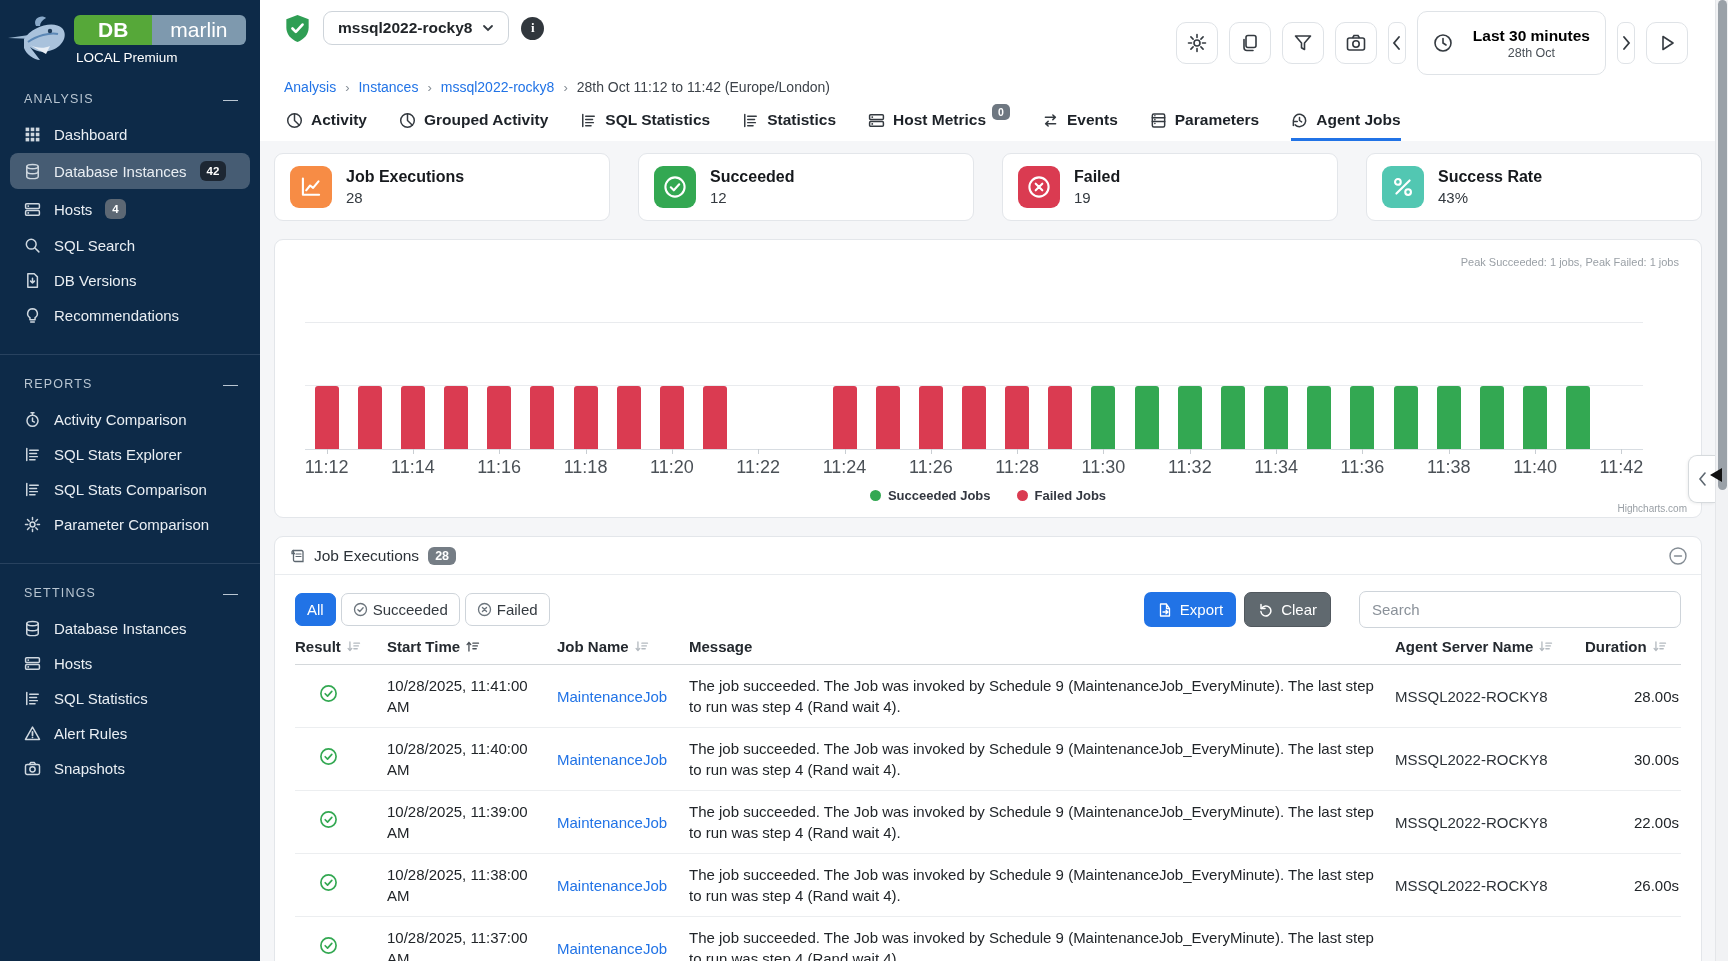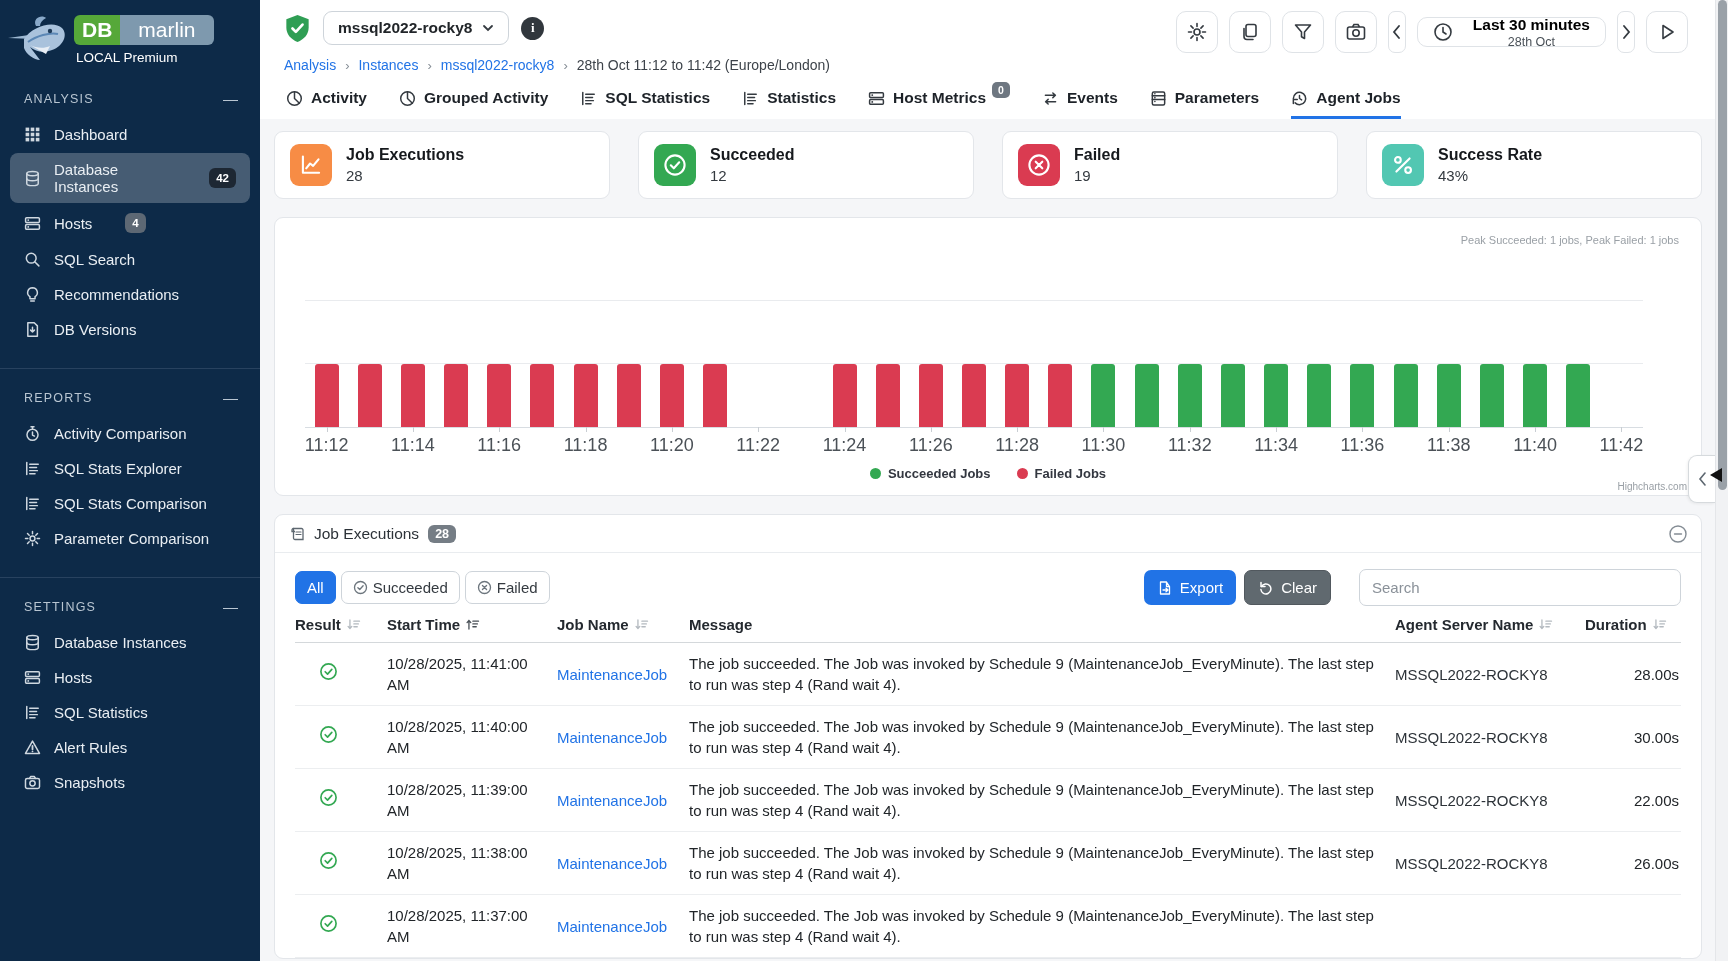--- a/index.html
+++ b/index.html
@@ -6,51 +6,51 @@
   html, body { width: 1728px; height: 961px; overflow: hidden; }
   body { font-family: "Liberation Sans", sans-serif; color: #212529; background: #fff; }
   .app { position: relative; width: 1728px; height: 961px; display: flex; overflow: hidden; }
 
   
   .sidebar { width: 260px; flex: 0 0 260px; background: #0d2a48; color: #e9eef3; overflow: hidden; }
   .logo-row { display: flex; align-items: center; padding: 12px 10px 10px 6px; gap: 2px; }
   .fish { width: 66px; height: 56px; flex: 0 0 66px; }
   .logo-right {}
   .logo-badges { display: flex; }
-  .logo-db { background: #56a839; color: #fff; font-weight: bold; font-size: 21px; padding: 3px 8px; border-radius: 6px 0 0 6px; }
+  .logo-db { background: #56a839; color: #fff; font-weight: bold; font-size: 21px; padding: 3px 24px; border-radius: 6px 0 0 6px; }
   .logo-marlin { background: #7e99ae; color: #fff; font-size: 21px; padding: 3px 18px; border-radius: 0 6px 6px 0; }
   .logo-edition { color: #fff; font-size: 13.5px; margin-top: 5px; padding-left: 2px; }
   .side-section { padding: 6px 0 10px; }
   .side-section + .side-section { border-top: 1px solid #28425f; margin-top: 10px; padding-top: 14px; }
   .side-head { display: flex; align-items: center; justify-content: space-between; padding: 8px 22px 10px 24px; }
   .side-head-label { font-size: 12.5px; letter-spacing: 1.2px; color: #b9c6d2; }
   .side-collapse { color: #b9c6d2; font-size: 15px; line-height: 10px; cursor: pointer; }
   .side-item { display: flex; align-items: center; gap: 13px; margin: 2px 10px; padding: 8px 14px; border-radius: 8px; font-size: 15px; cursor: pointer; }
   .side-item.active { background: rgba(255,255,255,0.24); }
   .side-item .ic { width: 17px; height: 17px; color: #cfd8e0; flex: 0 0 17px; }
-  .sbadge { font-size: 11.5px; font-weight: bold; padding: 4px 7px; border-radius: 6px; color: #fff; margin-left: 20px; }
+  .sbadge { font-size: 11.5px; font-weight: bold; padding: 4px 7px; border-radius: 6px; color: #fff; margin-left: 0; }
 
   .ic { display: inline-block; }
   .ic svg { width: 100%; height: 100%; display: block; }
 
   
   .main { flex: 1; display: flex; flex-direction: column; background: #fff; min-width: 0; }
   .topbar { display: flex; align-items: flex-start; justify-content: space-between; padding: 11px 40px 0 24px; }
   .topbar-left { display: flex; align-items: center; gap: 12px; }
   .shield { width: 27px; height: 29px; }
   .inst-select { display: flex; align-items: center; gap: 10px; border: 1px solid #ced4da; border-radius: 9px; padding: 7px 14px; background: #fff; cursor: pointer; }
   .inst-select b { font-size: 15.5px; }
   .inst-select .ic { width: 12px; height: 12px; color: #343a40; }
   .info-dot { width: 23px; height: 23px; border-radius: 50%; background: #31373d; color: #fff; display: grid; place-items: center; font-size: 13px; font-weight: bold; font-family: "Liberation Serif", serif; }
   .topbar-right { display: flex; align-items: center; gap: 11px; }
   .btn-sq { width: 42px; height: 42px; border: 1px solid #dfe3e7; background: #fff; border-radius: 10px; display: grid; place-items: center; cursor: pointer; }
   .btn-sq .ic { width: 20px; height: 20px; color: #343a40; }
   .btn-slim { width: 18px; height: 42px; border: 1px solid #dfe3e7; background: #fff; border-radius: 7px; display: grid; place-items: center; cursor: pointer; }
   .btn-slim .ic { width: 9px; height: 14px; color: #343a40; }
-  .time-btn { height: 30px; border: 1px solid #dfe3e7; background: #fff; border-radius: 10px; display: flex; align-items: center; gap: 20px; padding: 0 15px; cursor: pointer; }
+  .time-btn { height: 64px; border: 1px solid #dfe3e7; background: #fff; border-radius: 10px; display: flex; align-items: center; gap: 20px; padding: 0 15px; cursor: pointer; }
   .time-btn .ic { width: 20px; height: 20px; color: #343a40; }
   .time-main { font-size: 15.5px; font-weight: bold; }
   .time-sub { font-size: 12.5px; color: #495057; margin-top: 1px; }
 
   .crumbs { display: flex; align-items: center; gap: 9px; padding: 4px 0 0 24px; font-size: 14px; }
   .crumb-link { color: #2173e6; cursor: pointer; }
   .crumb-sep { color: #868e96; font-size: 13px; }
   .crumb-cur { color: #3d434a; }
 
   .tabs { display: flex; gap: 32px; padding: 16px 0 0 26px; }
@@ -199,34 +199,34 @@
               <svg viewBox="0 0 16 16" fill="none" stroke="currentColor" stroke-width="1.4" stroke-linecap="round" stroke-linejoin="round">
                 <circle cx="6.8" cy="6.8" r="4.6"></circle>
                 <path d="M10.3 10.3L14 14"></path>
               </svg>
             </span>
             <span>SQL Search</span>
           </div>
           <div class="side-item">
             <span class="ic">
               <svg viewBox="0 0 16 16" fill="none" stroke="currentColor" stroke-width="1.4" stroke-linecap="round" stroke-linejoin="round">
+                <path d="M3.6 1.6h6l3 3v9.8H3.6Z"></path>
+                <path d="M8 5.8v4.6M8 10.4L6.2 8.6M8 10.4l1.8-1.8"></path>
+              </svg>
+            </span>
+            <span>DB Versions</span>
+          </div>
+          <div class="side-item">
+            <span class="ic">
+              <svg viewBox="0 0 16 16" fill="none" stroke="currentColor" stroke-width="1.4" stroke-linecap="round" stroke-linejoin="round">
                 <path d="M8 1.6a4.6 4.6 0 0 1 2.4 8.5V12H5.6v-1.9A4.6 4.6 0 0 1 8 1.6Z"></path>
                 <path d="M6.3 14.2h3.4"></path>
               </svg>
             </span>
             <span>Recommendations</span>
-          </div>
-          <div class="side-item">
-            <span class="ic">
-              <svg viewBox="0 0 16 16" fill="none" stroke="currentColor" stroke-width="1.4" stroke-linecap="round" stroke-linejoin="round">
-                <path d="M3.6 1.6h6l3 3v9.8H3.6Z"></path>
-                <path d="M8 5.8v4.6M8 10.4L6.2 8.6M8 10.4l1.8-1.8"></path>
-              </svg>
-            </span>
-            <span>DB Versions</span>
           </div>
         </div>
         <div class="side-section">
           <div class="side-head">
             <span class="side-head-label">REPORTS</span>
             <span class="side-collapse">—</span>
           </div>
           <div class="side-item">
             <span class="ic">
               <svg viewBox="0 0 16 16" fill="none" stroke="currentColor" stroke-width="1.4" stroke-linecap="round" stroke-linejoin="round">

